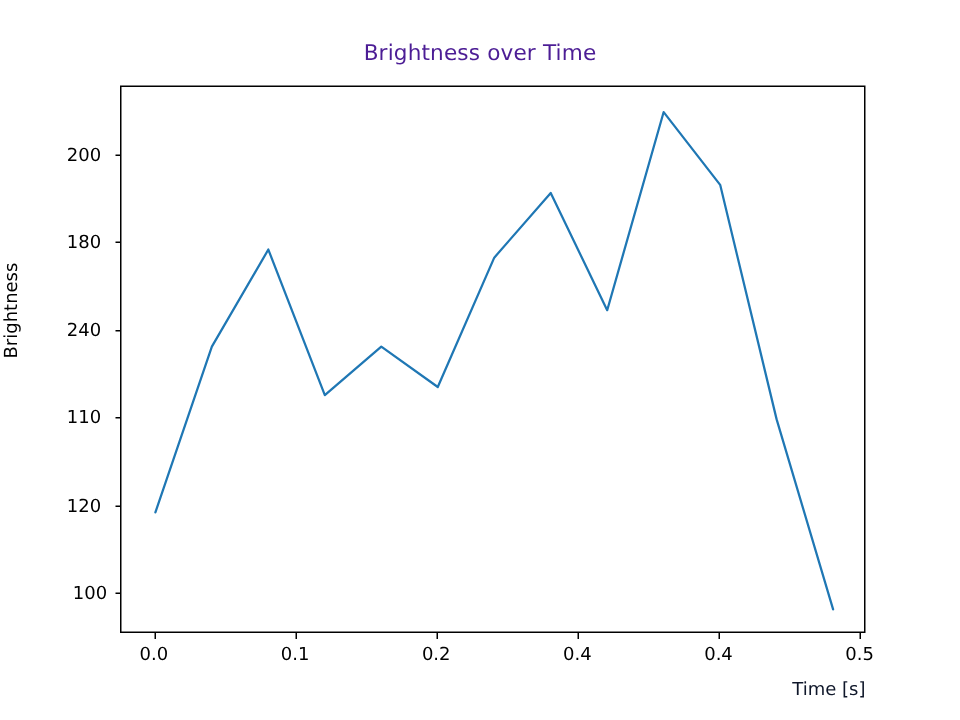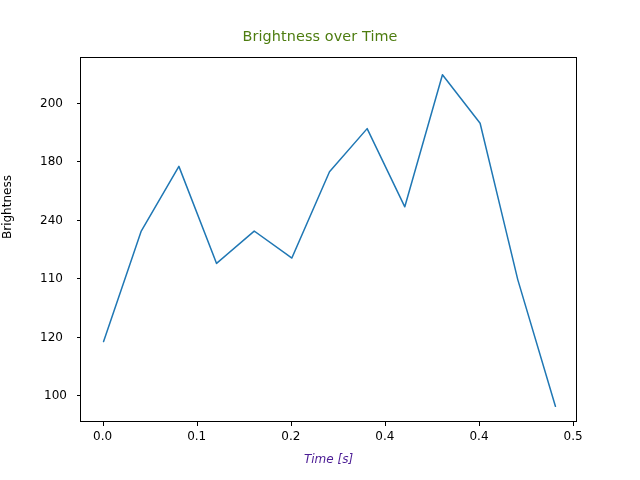--- a/index.html
+++ b/index.html
@@ -19,21 +19,21 @@
     height: 480px;
     background: #ffffff;
   }
   #chart-title {
     position: absolute;
     left: 0;
     top: 28px;
     width: 640px;
     text-align: center;
     font-size: 14.4px;
-    color: #4d7c0f;
+    color: #4c1d95;
     letter-spacing: 0.1px;
   }
   
   #axes {
     position: absolute;
     left: 80px;
     top: 57px;
     width: 497px;
     height: 365px;
     border: 1.1px solid #000000;
@@ -48,21 +48,21 @@
     height: 365px;
     display: block;
   }
   .tick-label {
     position: absolute;
     font-size: 12px;
     color: #000000;
     white-space: nowrap;
   }
   .ytick-label {
-    text-align: left;
+    text-align: center;
     transform: translateY(-50%);
   }
   .xtick-label {
     transform: translateX(-50%);
   }
   .tick-mark {
     position: absolute;
     background: #000000;
   }
   .ytick-mark {
@@ -73,24 +73,23 @@
   .xtick-mark {
     height: 3.5px;
     width: 1.1px;
     top: 422px;
   }
   #xlabel {
     position: absolute;
     left: 80px;
     width: 497px;
     top: 452px;
-    text-align: center;
+    text-align: right;
     font-size: 12px;
-    color: #4c1d95;
-    font-style: italic;
+    color: #0f172a;
   }
   #ylabel {
     position: absolute;
     left: 0px;
     top: 239px;
     font-size: 12px;
     color: #000000;
     transform: rotate(-90deg);
     transform-origin: left top;
     white-space: nowrap;

